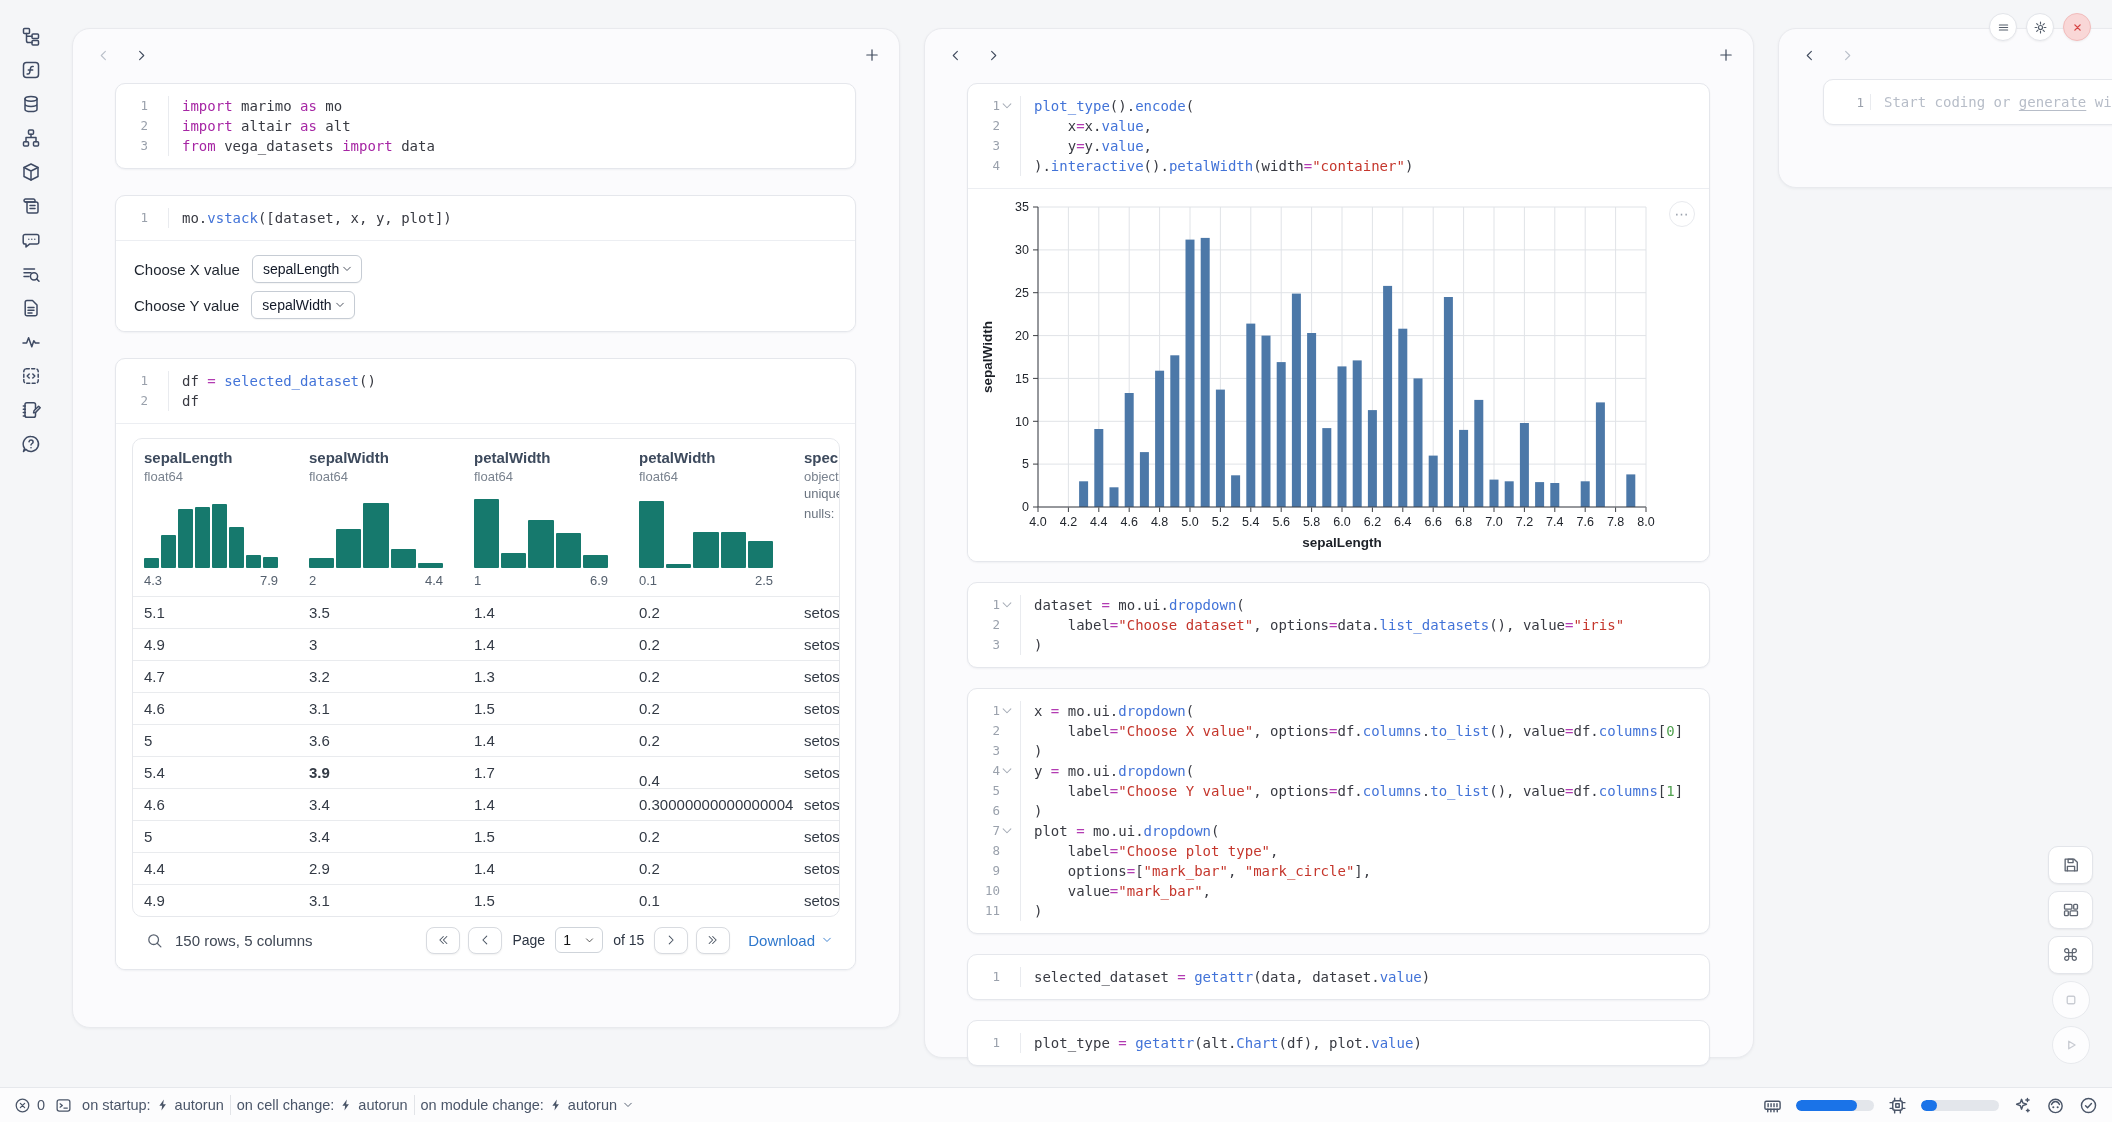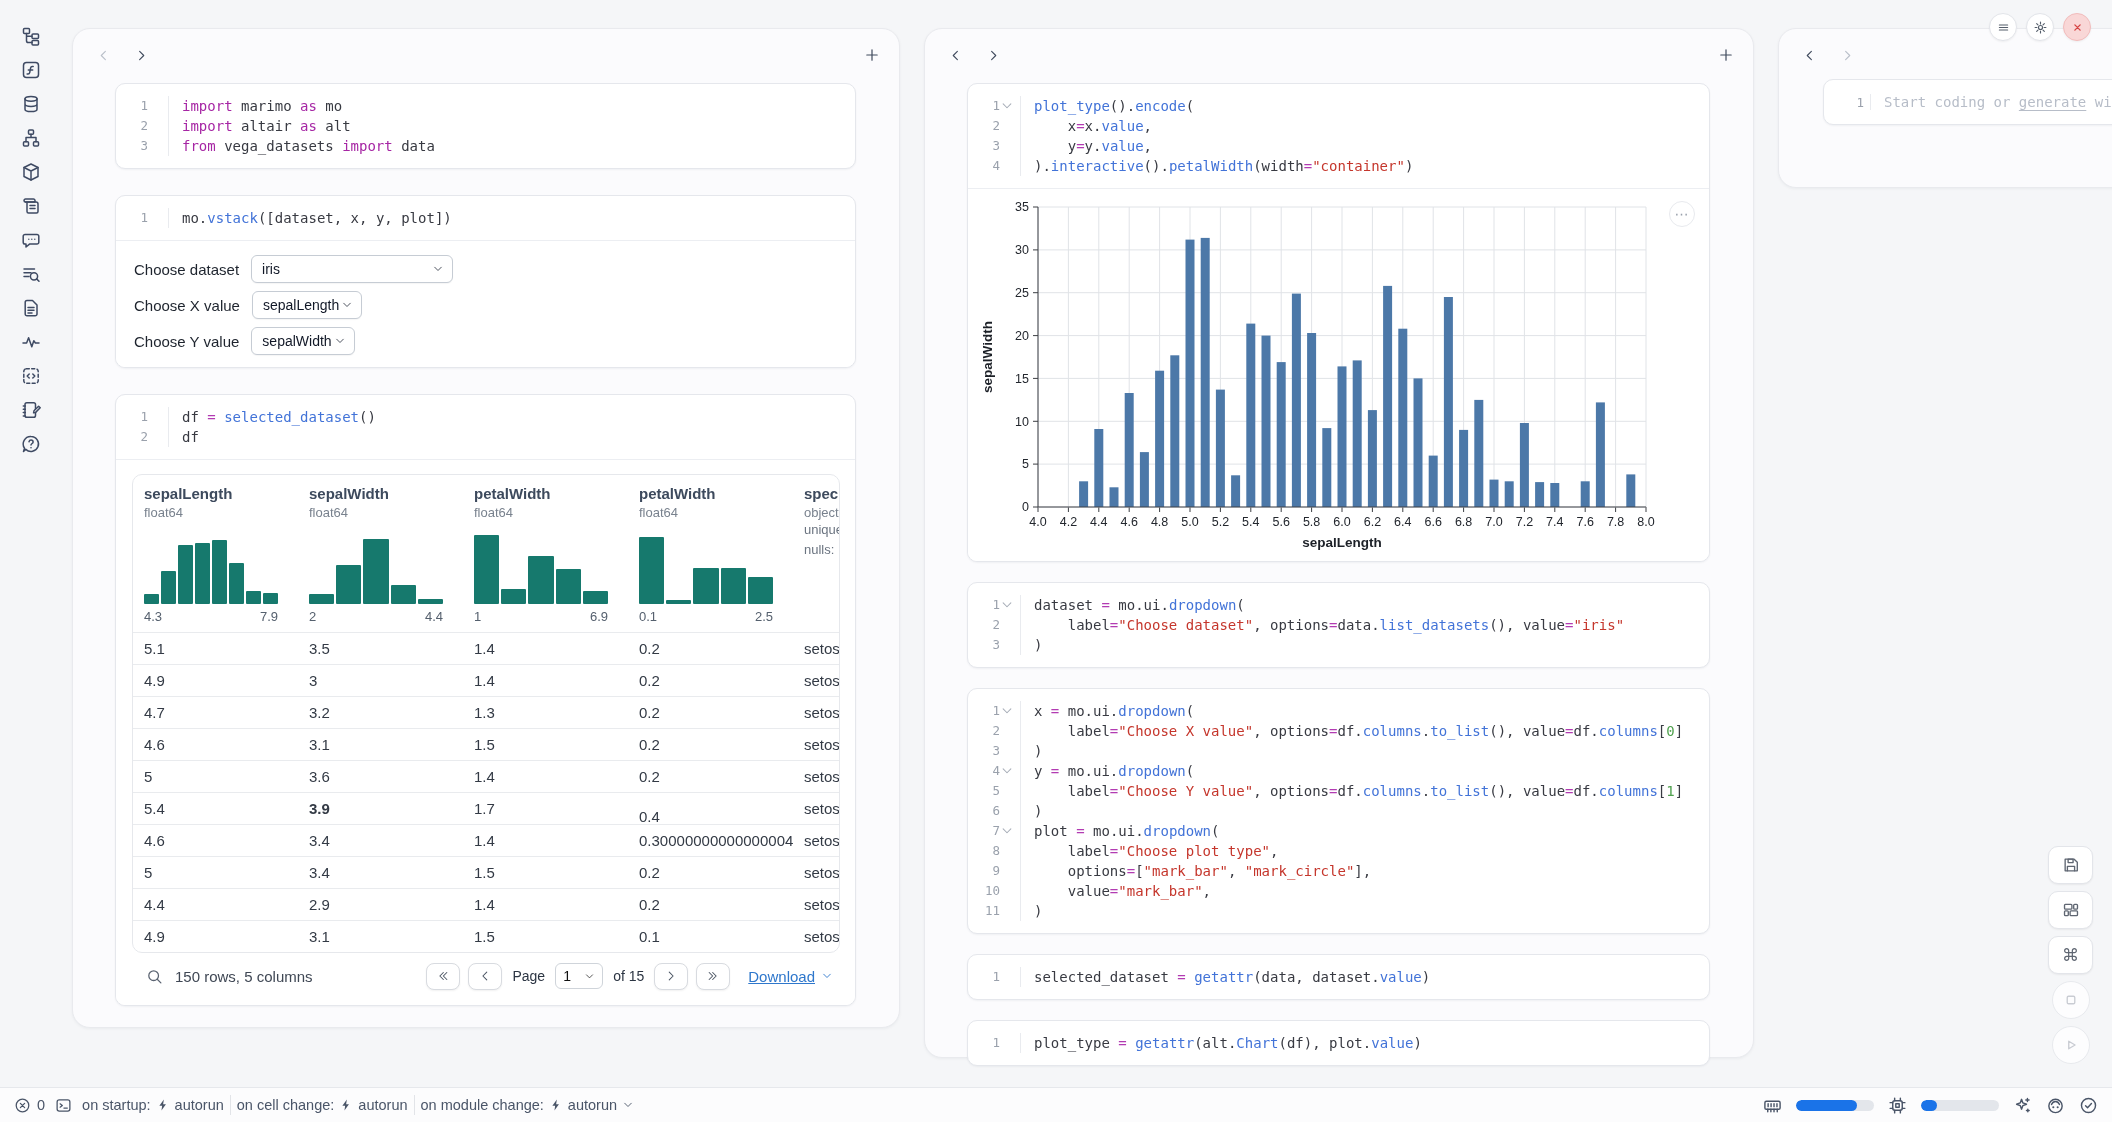--- a/index.html
+++ b/index.html
@@ -63,21 +63,21 @@
   .tcell { flex:none; padding-left:11px; font-size:15px; color:#333a45; white-space:nowrap; overflow:hidden; }
   .tfoot { height:42px; display:flex; align-items:center; padding:0 2px; margin-top:2px; }
   .tfoot .icn.search { width:17px; height:17px; color:#5b6472; margin-left:12px; }
   .tf-summary { font-size:15px; color:#3f4754; margin-left:12px; }
   .tf-right { margin-left:auto; display:flex; align-items:center; gap:8px; }
   .pgbtn { width:34px; height:27px; background:#fff; border:1px solid #d8dbe0; border-radius:8px; box-shadow:0 1px 2px rgba(0,0,0,.06); display:flex; align-items:center; justify-content:center; color:#4b5563; cursor:pointer; }
   .pgbtn .icn { width:14px; height:14px; }
   .pg-label { font-size:14px; color:#2b3442; margin:0 2px; }
   .pgsel { width:48px; height:26px; border:1px solid #cfd4da; border-radius:6px; background:#fff; display:flex; align-items:center; justify-content:space-between; padding:0 7px; font-size:14px; color:#111; cursor:pointer; }
   .pgsel .icn { width:11px; height:11px; color:#333; }
-  .dl { display:flex; align-items:center; gap:6px; color:#2e77cc; font-size:15px; margin-left:10px; margin-right:4px; cursor:pointer;text-decoration:underline; }
+  .dl { display:flex; align-items:center; gap:6px; color:#2e77cc; font-size:15px; margin-left:10px; margin-right:4px; cursor:pointer; }
   .dl .icn { width:12px; height:12px; }
 
   
   .chartout { position:relative; height:372px; }
   .chart-menu { position:absolute; top:12px; right:14px; width:26px; height:26px; border:1px solid #e8eaee; border-radius:50%; background:#fff; color:#9aa1ac; display:flex; align-items:center; justify-content:center; font-size:14px; letter-spacing:1px; cursor:pointer; }
 
   
   #empty-cell { position:absolute; left:44px; top:50px; width:520px; height:46px; background:#fff; border:1px solid #e5e7ec; border-radius:10px; box-shadow:0 1px 2px rgba(20,30,50,.05); display:flex; align-items:center; font-family:"DejaVu Sans Mono",monospace; font-size:14px; overflow:hidden; white-space:nowrap; }
   #empty-cell .gut { width:40px; }
   #empty-cell .etext { border-left:1px solid #e9ebef; margin-left:6px; padding-left:13px; color:#b7bdc8; }
@@ -234,31 +234,20 @@
           <div class="cline">
             <div class="gut">
               <span class="lno">1</span>
               <span class="foldslot"></span>
             </div>
             <div class="ctext"><span class="tk-d">mo.</span><span class="tk-f">vstack</span><span class="tk-d">([dataset, x, y, plot])</span></div>
           </div>
         </div>
         <div class="out">
           <div class="ctrls">
-            <div class="ctrl-row">
-              <span class="ctrl-label">Choose dataset</span>
-              <div class="sel" style="width: 202px;">
-                <span class="sel-val">iris</span>
-                <span class="icn">
-                  <svg viewBox="0 0 20 20" fill="none" stroke="currentColor" stroke-width="1.5" stroke-linecap="round" stroke-linejoin="round">
-                    <path d="M4.5 7l5.5 5.5L15.5 7"></path>
-                  </svg>
-                </span>
-              </div>
-            </div>
             <div class="ctrl-row">
               <span class="ctrl-label">Choose X value</span>
               <div class="sel" style="width: 110px;">
                 <span class="sel-val">sepalLength</span>
                 <span class="icn">
                   <svg viewBox="0 0 20 20" fill="none" stroke="currentColor" stroke-width="1.5" stroke-linecap="round" stroke-linejoin="round">
                     <path d="M4.5 7l5.5 5.5L15.5 7"></path>
                   </svg>
                 </span>
               </div>

